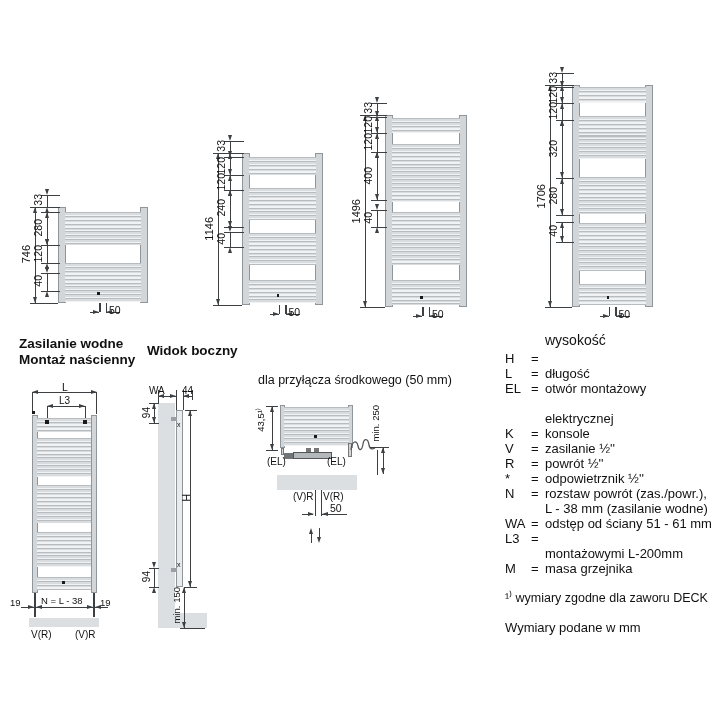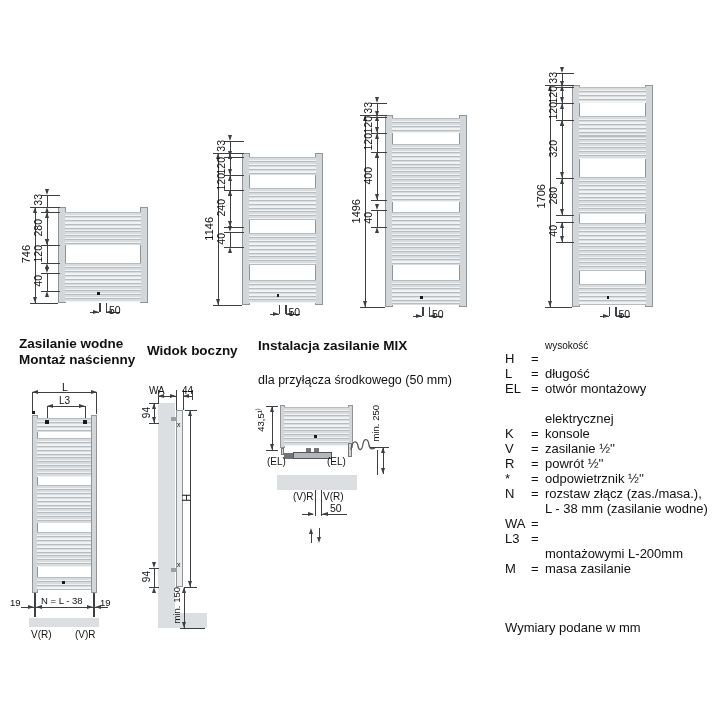--- a/index.html
+++ b/index.html
@@ -224,21 +224,20 @@
     <div class="ln" style="left: 615px; top: 307px; width: 1.5px; height: 9px;"></div>
     <div class="ln" style="left: 599.5px; top: 316px; width: 9px; height: 1px;"></div>
     <div class="ln" style="left: 615.5px; top: 316px; width: 14px; height: 1px;"></div>
     <div class="ar right" style="left: 602.5px; top: 313.5px;"></div>
     <div class="ar left" style="left: 615.5px; top: 313.5px;"></div>
     <div class="lab" style="left: 618.5px; top: 308px; font-size: 10.5px;">50</div>
     <div class="dot" style="left: 606.5px; top: 296px; width: 2.5px; height: 2.5px;"></div>
     <div class="lab" style="left: 19px; top: 336px; font-size: 13.5px; font-weight: bold;">Zasilanie wodne</div>
     <div class="lab" style="left: 19px; top: 352px; font-size: 13.5px; font-weight: bold;">Montaż naścienny</div>
     <div class="lab" style="left: 147px; top: 343px; font-size: 13.5px; font-weight: bold;">Widok boczny</div>
-    <div class="lab" style="left: 258px; top: 338px; font-size: 13.5px; font-weight: bold;">Instalacja zasilanie MIX</div>
     <div class="lab" style="left: 258px; top: 373px; font-size: 12.5px;">dla przyłącza środkowego (50 mm)</div>
     <div class="ln" style="left: 32px; top: 392px; width: 1px; height: 22px;"></div>
     <div class="ln" style="left: 96px; top: 392px; width: 1px; height: 22px;"></div>
     <div class="ln" style="left: 32px; top: 392px; width: 65px; height: 1px;"></div>
     <div class="ar left" style="left: 32px; top: 389.5px;"></div>
     <div class="ar right" style="left: 91px; top: 389.5px;"></div>
     <div class="lab" style="left: 62px; top: 381px; font-size: 10.5px;">L</div>
     <div class="ln" style="left: 47px; top: 406px; width: 1px; height: 14px;"></div>
     <div class="ln" style="left: 85px; top: 406px; width: 1px; height: 14px;"></div>
     <div class="ln" style="left: 47px; top: 406px; width: 38px; height: 1px;"></div>
@@ -348,21 +347,21 @@
     <div class="ln" style="left: 322px; top: 514px; width: 25px; height: 1px;"></div>
     <div class="ar right" style="left: 308px; top: 511.5px;"></div>
     <div class="ar left" style="left: 322px; top: 511.5px;"></div>
     <div class="lab" style="left: 330px; top: 502px; font-size: 10.5px;">50</div>
     <div class="ln" style="left: 310.5px; top: 531px; width: 1.5px; height: 12px;"></div>
     <div class="ar up" style="left: 308.5px; top: 528px;"></div>
     <div class="ln" style="left: 318.5px; top: 528px; width: 1.5px; height: 12px;"></div>
     <div class="ar down" style="left: 316.5px; top: 537px;"></div>
     <div class="lab" style="left: 505px; top: 352px; font-size: 13px;">H</div>
     <div class="lab" style="left: 531px; top: 352px; font-size: 13px;">=</div>
-    <div class="lab" style="left: 545px; top: 340px; font-size: 10px;">wysokość</div>
+    <div class="lab" style="left: 545px; top: 332px; font-size: 14px;">wysokość</div>
     <div class="lab" style="left: 505px; top: 367px; font-size: 13px;">L</div>
     <div class="lab" style="left: 531px; top: 367px; font-size: 13px;">=</div>
     <div class="lab" style="left: 545px; top: 367px; font-size: 13px;">długość</div>
     <div class="lab" style="left: 505px; top: 382px; font-size: 13px;">EL</div>
     <div class="lab" style="left: 531px; top: 382px; font-size: 13px;">=</div>
     <div class="lab" style="left: 545px; top: 382px; font-size: 13px;">otwór montażowy</div>
     <div class="lab" style="left: 505px; top: 397px; font-size: 13px;"></div>
     <div class="lab" style="left: 531px; top: 397px; font-size: 13px;"></div>
     <div class="lab" style="left: 505px; top: 412px; font-size: 13px;"></div>
     <div class="lab" style="left: 531px; top: 412px; font-size: 13px;"></div>
@@ -374,28 +373,30 @@
     <div class="lab" style="left: 531px; top: 442px; font-size: 13px;">=</div>
     <div class="lab" style="left: 545px; top: 442px; font-size: 13px;">zasilanie ½''</div>
     <div class="lab" style="left: 505px; top: 457px; font-size: 13px;">R</div>
     <div class="lab" style="left: 531px; top: 457px; font-size: 13px;">=</div>
     <div class="lab" style="left: 545px; top: 457px; font-size: 13px;">powrót ½''</div>
     <div class="lab" style="left: 505px; top: 472px; font-size: 13px;">*</div>
     <div class="lab" style="left: 531px; top: 472px; font-size: 13px;">=</div>
     <div class="lab" style="left: 545px; top: 472px; font-size: 13px;">odpowietrznik ½''</div>
     <div class="lab" style="left: 505px; top: 487px; font-size: 13px;">N</div>
     <div class="lab" style="left: 531px; top: 487px; font-size: 13px;">=</div>
-    <div class="lab" style="left: 545px; top: 487px; font-size: 13px;">rozstaw złącz (zas./masa.),</div>
+    <div class="lab" style="left: 545px; top: 487px; font-size: 13px;">rozstaw powrót (zas./powr.),</div>
     <div class="lab" style="left: 505px; top: 502px; font-size: 13px;"></div>
     <div class="lab" style="left: 531px; top: 502px; font-size: 13px;"></div>
     <div class="lab" style="left: 545px; top: 502px; font-size: 13px;">L - 38 mm (zasilanie wodne)</div>
     <div class="lab" style="left: 505px; top: 517px; font-size: 13px;">WA</div>
     <div class="lab" style="left: 531px; top: 517px; font-size: 13px;">=</div>
+    <div class="lab" style="left: 545px; top: 517px; font-size: 13px;">odstęp od ściany  51 - 61 mm</div>
     <div class="lab" style="left: 505px; top: 532px; font-size: 13px;">L3</div>
     <div class="lab" style="left: 531px; top: 532px; font-size: 13px;">=</div>
     <div class="lab" style="left: 505px; top: 547px; font-size: 13px;"></div>
     <div class="lab" style="left: 531px; top: 547px; font-size: 13px;"></div>
     <div class="lab" style="left: 545px; top: 547px; font-size: 13px;">montażowymi L-200mm</div>
     <div class="lab" style="left: 505px; top: 562px; font-size: 13px;">M</div>
     <div class="lab" style="left: 531px; top: 562px; font-size: 13px;">=</div>
-    <div class="lab" style="left: 545px; top: 562px; font-size: 13px;">masa zasilanie</div>
+    <div class="lab" style="left: 545px; top: 562px; font-size: 13px;">masa grzejnika</div>
+    <div class="lab" style="left: 505px; top: 591px; font-size: 12.5px;">¹⁾ wymiary zgodne dla zaworu DECK</div>
     <div class="lab" style="left: 505px; top: 621px; font-size: 13px;">Wymiary podane w mm</div>
   </div>
 
 </body></html>

